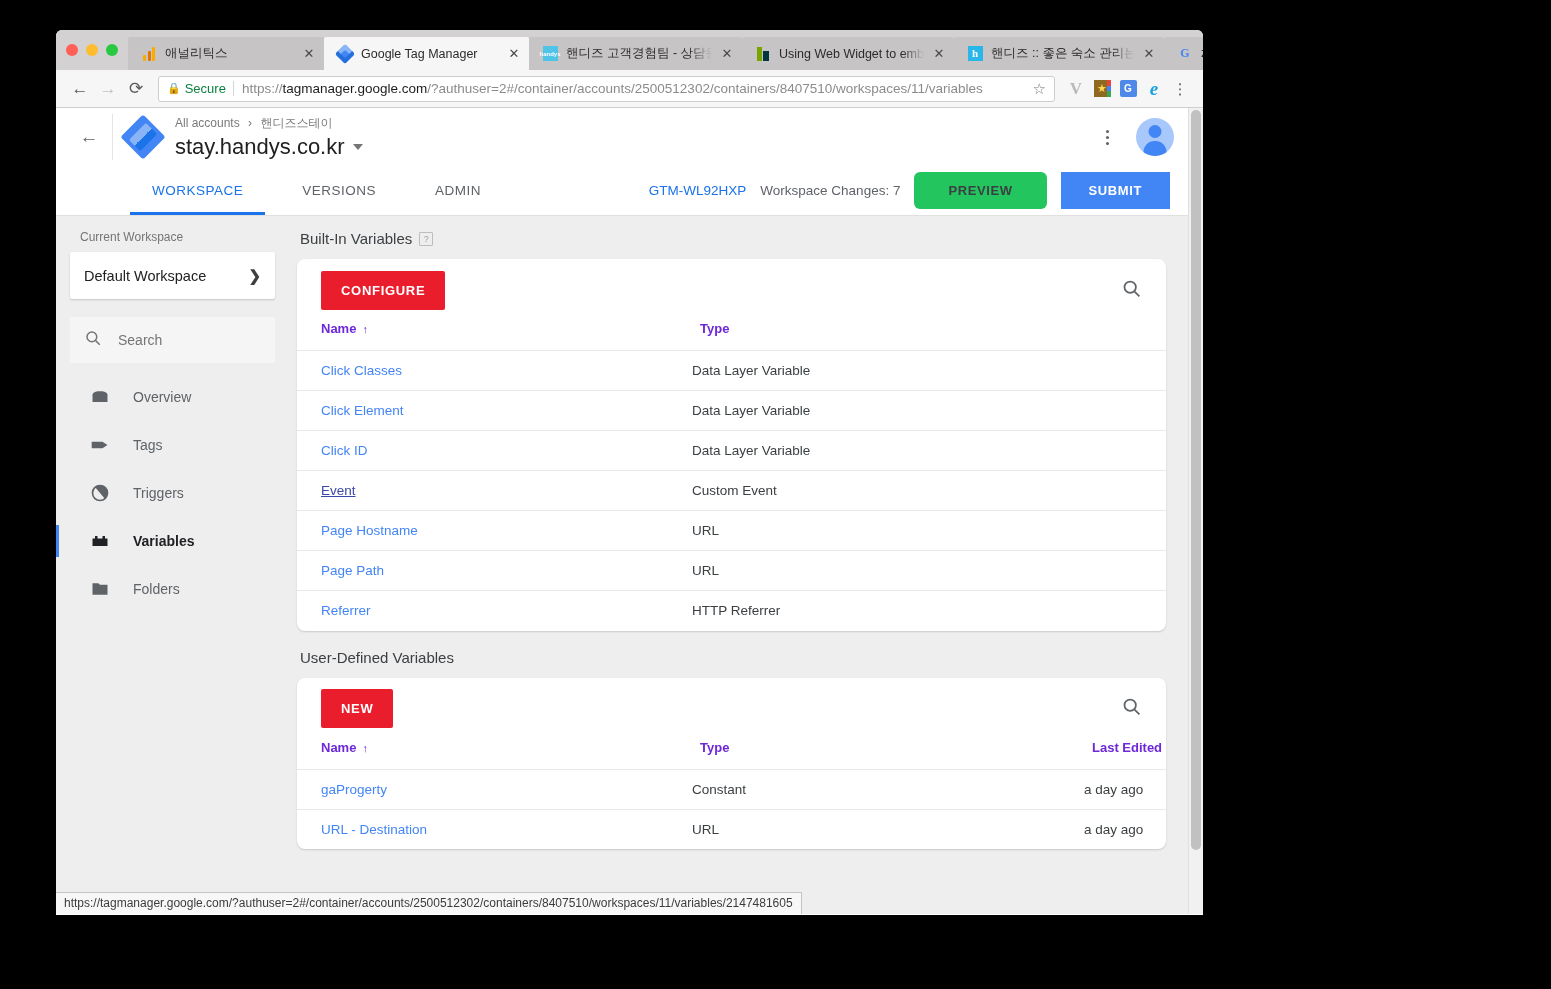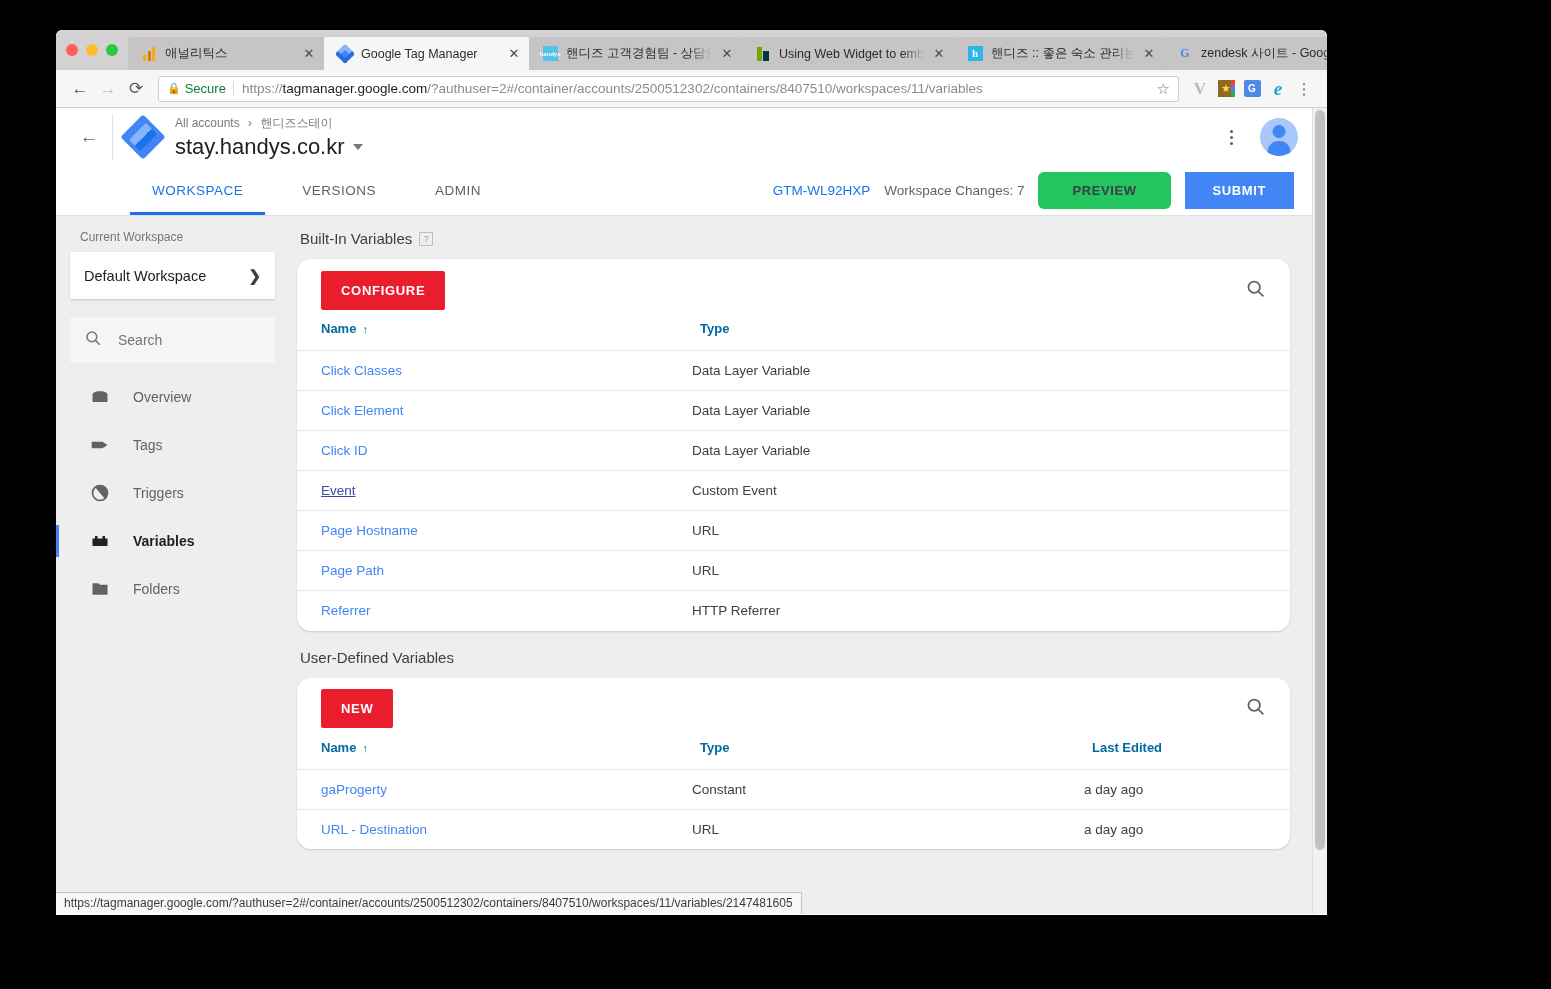--- a/index.html
+++ b/index.html
@@ -6,21 +6,21 @@
   html, body {
     width: 1551px; height: 989px;
     background: #000;
     font-family: "Liberation Sans", sans-serif;
     overflow: hidden;
   }
 
   
   #browser-window {
     position: absolute; left: 56px; top: 30px;
-    width: 1271px; height: 885px;
+    width: 1147px; height: 885px;
     background: #fff;
     border-radius: 6px 6px 0 0;
     overflow: hidden;
     box-shadow: 0 0 0 1px rgba(0,0,0,.25);
   }
 
   
   #tabstrip {
     position: relative; height: 40px;
     background: #d4d1d2;
@@ -220,28 +220,28 @@
               width:3px;background:#4285f4;}
   .nav-ico { width:22px;height:22px;flex:0 0 22px;display:flex;align-items:center;
              justify-content:center;}
 
   
   #content { flex:1 1 auto; padding: 14px 22px 0 8px; overflow:hidden; position:relative;}
   .section-title { font-size:15px;color:#3c4043;display:flex;align-items:center;gap:7px;
                    margin: 0 0 12px 3px;}
   .help-badge { width:14px;height:14px;border:1px solid #bdbdbd;color:#9e9e9e;font-size:9px;
                 display:flex;align-items:center;justify-content:center;border-radius:1px;}
-  .card { background:#fff; box-shadow:0 1px 2px rgba(0,0,0,.16); border-radius:14px;
+  .card { background:#fff; box-shadow:0 1px 2px rgba(0,0,0,.16); border-radius:8px;
           margin-bottom:18px; }
   .card-toolbar { height:62px; display:flex; align-items:center; padding:0 24px; }
   .btn-red { background:#ea1d2c; color:#fff; font-size:13px; font-weight:bold; letter-spacing:.7px;
              border:none; border-radius:2px; padding:12px 20px; }
   .toolbar-search { margin-left:auto; color:#5f6368; }
   table { width:100%; border-collapse:collapse; table-layout:fixed;}
-  th { text-align:left; font-size:13px; color:#0369a1; font-weight:bold;
+  th { text-align:left; font-size:13px; color:#6d28d9; font-weight:bold;
        padding: 0 0 14px 8px; }
   th.c-name { padding-left:24px; width: 395px; }
   th.c-type { width: 392px; }
   .sort-arrow { margin-left:6px; font-size:11px; }
   td { font-size:13.5px; color:#3c4043; height:40px; border-top:1px solid #e8e8e8;
        vertical-align:middle; }
   td.c-name { padding-left:24px; }
   td a { color:#4285f4; text-decoration:none; }
   td a.hovered { color:#3a48a8; text-decoration:underline; }
 

